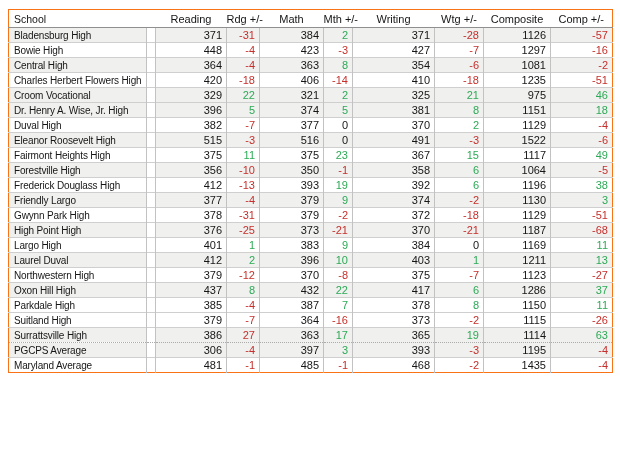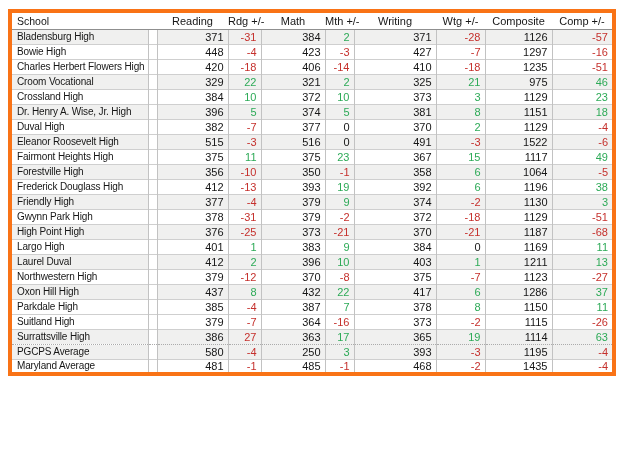--- a/index.html
+++ b/index.html
@@ -6,21 +6,21 @@
   html,body { margin:0; padding:0; }
   body {
     width:620px; height:473px; background:#ffffff; overflow:hidden;
     font-family:"Liberation Sans","DejaVu Sans",sans-serif;
     font-size:11px; color:#161616;
     position:relative;
   }
   .table-wrap { position:absolute; left:8px; top:9px; }
   table.scores {
     border-collapse:collapse; table-layout:fixed; width:604px;
-    border:4px solid #f97316;
+    border:1px solid #f97316;
   }
   col.c-school   { width:138px; }
   col.c-gap      { width:9px;  }
   col.c-reading  { width:71px; }
   col.c-rdg      { width:33px; }
   col.c-math     { width:64px; }
   col.c-mth      { width:29px; }
   col.c-writing  { width:82px; }
   col.c-wtg      { width:49px; }
   col.c-composite{ width:67px; }
@@ -105,20 +105,32 @@
           <td class="spacer"></td>
           <td class="num val">448</td>
           <td class="num delta neg">-4</td>
           <td class="num val">423</td>
           <td class="num delta neg">-3</td>
           <td class="num val">427</td>
           <td class="num delta neg">-7</td>
           <td class="num val">1297</td>
           <td class="num delta neg">-16</td>
         </tr>
+        <tr class="shade">
+          <td class="school">Central High</td>
+          <td class="spacer"></td>
+          <td class="num val">364</td>
+          <td class="num delta neg">-4</td>
+          <td class="num val">363</td>
+          <td class="num delta pos">8</td>
+          <td class="num val">354</td>
+          <td class="num delta neg">-6</td>
+          <td class="num val">1081</td>
+          <td class="num delta neg">-2</td>
+        </tr>
         <tr>
           <td class="school">Charles Herbert Flowers High</td>
           <td class="spacer"></td>
           <td class="num val">420</td>
           <td class="num delta neg">-18</td>
           <td class="num val">406</td>
           <td class="num delta neg">-14</td>
           <td class="num val">410</td>
           <td class="num delta neg">-18</td>
           <td class="num val">1235</td>
@@ -129,32 +141,20 @@
           <td class="spacer"></td>
           <td class="num val">329</td>
           <td class="num delta pos">22</td>
           <td class="num val">321</td>
           <td class="num delta pos">2</td>
           <td class="num val">325</td>
           <td class="num delta pos">21</td>
           <td class="num val">975</td>
           <td class="num delta pos">46</td>
         </tr>
-        <tr>
-          <td class="school">Crossland High</td>
-          <td class="spacer"></td>
-          <td class="num val">384</td>
-          <td class="num delta pos">10</td>
-          <td class="num val">372</td>
-          <td class="num delta pos">10</td>
-          <td class="num val">373</td>
-          <td class="num delta pos">3</td>
-          <td class="num val">1129</td>
-          <td class="num delta pos">23</td>
-        </tr>
         <tr class="shade">
           <td class="school">Dr. Henry A. Wise, Jr. High</td>
           <td class="spacer"></td>
           <td class="num val">396</td>
           <td class="num delta pos">5</td>
           <td class="num val">374</td>
           <td class="num delta pos">5</td>
           <td class="num val">381</td>
           <td class="num delta pos">8</td>
           <td class="num val">1151</td>
@@ -214,21 +214,21 @@
           <td class="num val">412</td>
           <td class="num delta neg">-13</td>
           <td class="num val">393</td>
           <td class="num delta pos">19</td>
           <td class="num val">392</td>
           <td class="num delta pos">6</td>
           <td class="num val">1196</td>
           <td class="num delta pos">38</td>
         </tr>
         <tr class="shade">
-          <td class="school">Friendly High</td>
+          <td class="school">Friendly Largo</td>
           <td class="spacer"></td>
           <td class="num val">377</td>
           <td class="num delta neg">-4</td>
           <td class="num val">379</td>
           <td class="num delta pos">9</td>
           <td class="num val">374</td>
           <td class="num delta neg">-2</td>
           <td class="num val">1130</td>
           <td class="num delta pos">3</td>
         </tr>
@@ -336,23 +336,23 @@
           <td class="num val">363</td>
           <td class="num delta pos">17</td>
           <td class="num val">365</td>
           <td class="num delta pos">19</td>
           <td class="num val">1114</td>
           <td class="num delta pos">63</td>
         </tr>
         <tr class="shade dotted-top">
           <td class="school">PGCPS Average</td>
           <td class="spacer"></td>
-          <td class="num val">580</td>
-          <td class="num delta neg">-4</td>
-          <td class="num val">250</td>
+          <td class="num val">306</td>
+          <td class="num delta neg">-4</td>
+          <td class="num val">397</td>
           <td class="num delta pos">3</td>
           <td class="num val">393</td>
           <td class="num delta neg">-3</td>
           <td class="num val">1195</td>
           <td class="num delta neg">-4</td>
         </tr>
         <tr>
           <td class="school">Maryland Average</td>
           <td class="spacer"></td>
           <td class="num val">481</td>

